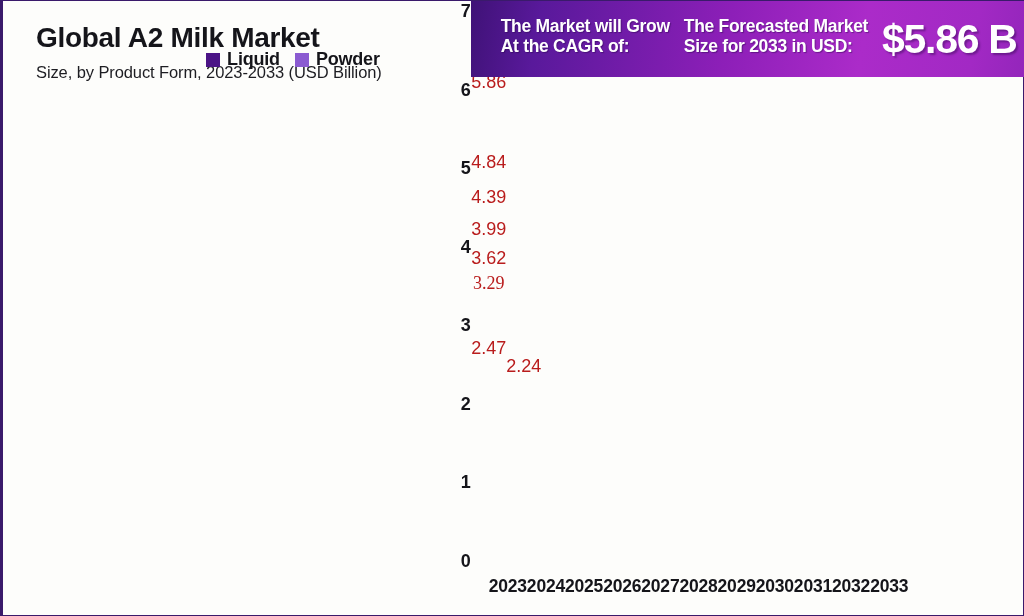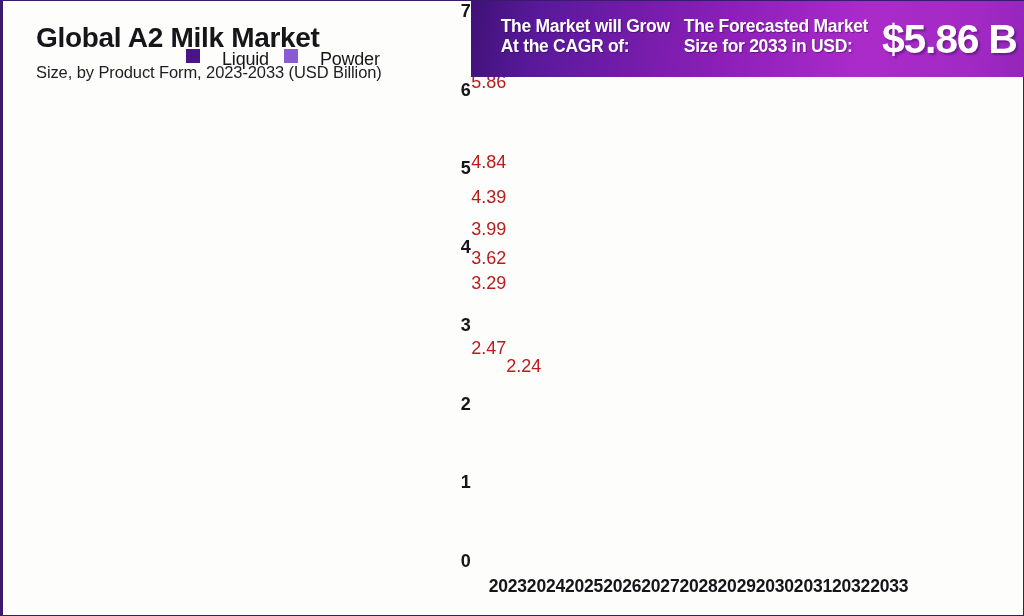--- a/index.html
+++ b/index.html
@@ -38,21 +38,21 @@
     letter-spacing: -0.1px;
   }
   #legend {
     position: absolute;
     right: 30px;
     top: 48px;
     display: flex;
     align-items: center;
     gap: 15px;
   }
-  .legend-item { display: flex; align-items: flex-start; gap: 22px; }
+  .legend-item { display: flex; align-items: center; gap: 7px; font-weight: bold; }
   .legend-swatch { width: 14px; height: 14px; display: block; }
   .legend-label { font-size: 18px; color: #15151a; letter-spacing: -0.2px; }
 
   
   #plot-area {
     position: relative;
     flex: 1 1 auto;
     margin: 0 28px 0 33px;
   }
   #plot-inner {
@@ -235,21 +235,21 @@
             </div>
           </div>
           <div class="bar-col">
             <div class="bar-value" style="bottom: calc(35.2857% + 7px);">2.47</div>
             <div class="bar-stack" style="height: 35.2857%;">
               <div class="seg-powder" style="background: rgb(139, 91, 209); height: 27.9352%;"></div>
               <div class="seg-liquid" style="background: rgb(75, 20, 134); height: 72.0648%;"></div>
             </div>
           </div>
           <div class="bar-col">
-            <div class="bar-value" style="bottom: calc(47% + 7px);">3.29</div>
+            <div class="bar-value" style="bottom: calc(47% + 7px); font-family: Liberation Serif, serif;">3.29</div>
             <div class="bar-stack" style="height: 47%;">
               <div class="seg-powder" style="background: rgb(139, 91, 209); height: 27.9635%;"></div>
               <div class="seg-liquid" style="background: rgb(75, 20, 134); height: 72.0365%;"></div>
             </div>
           </div>
           <div class="bar-col">
             <div class="bar-value" style="bottom: calc(51.7143% + 7px);">3.62</div>
             <div class="bar-stack" style="height: 51.7143%;">
               <div class="seg-powder" style="background: rgb(139, 91, 209); height: 27.9006%;"></div>
               <div class="seg-liquid" style="background: rgb(75, 20, 134); height: 72.0994%;"></div>

